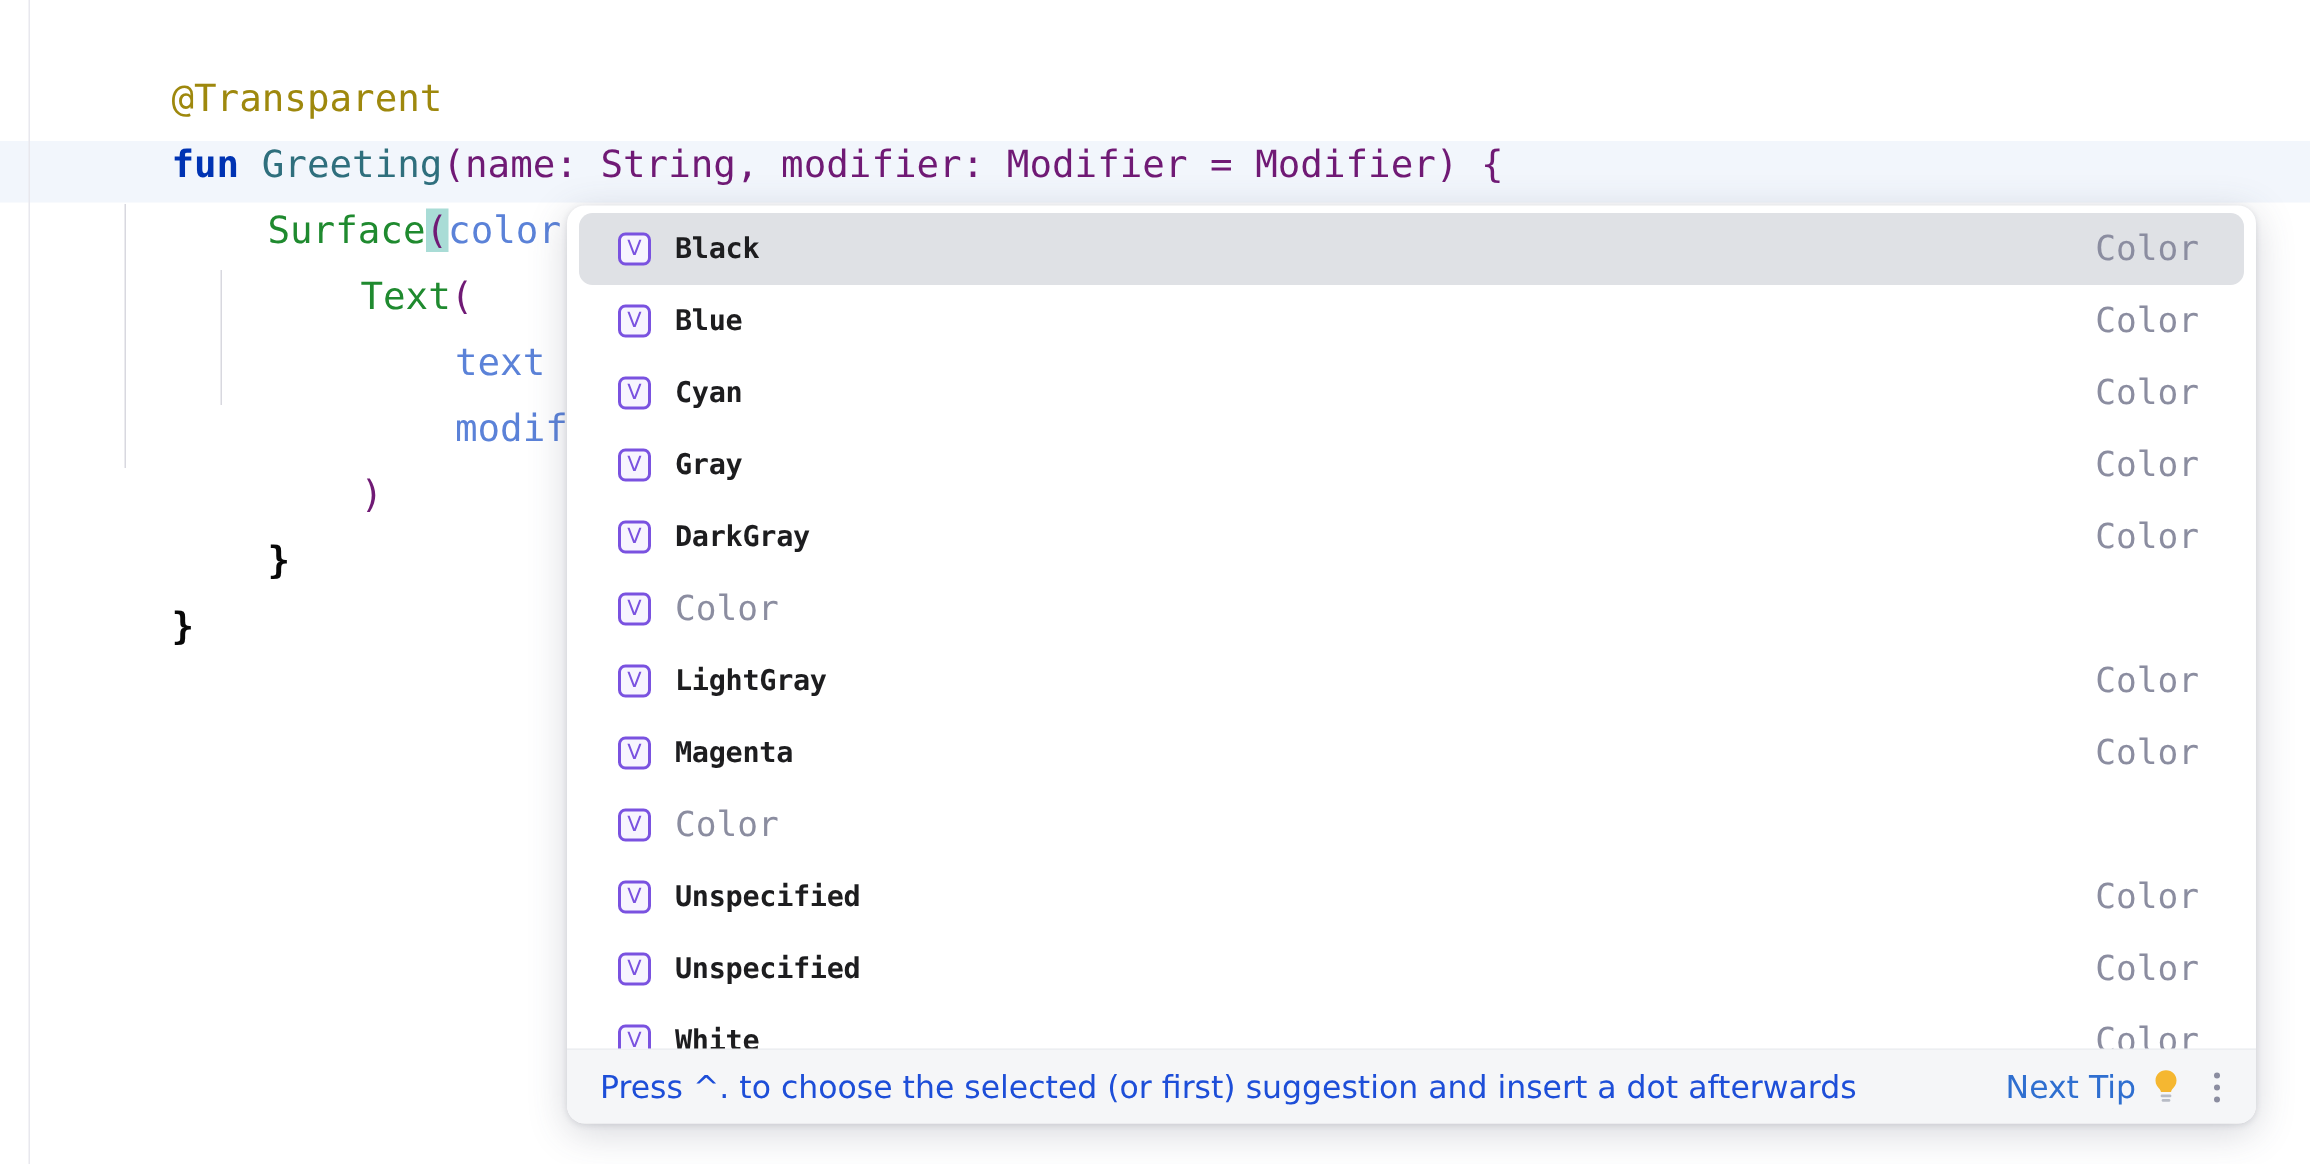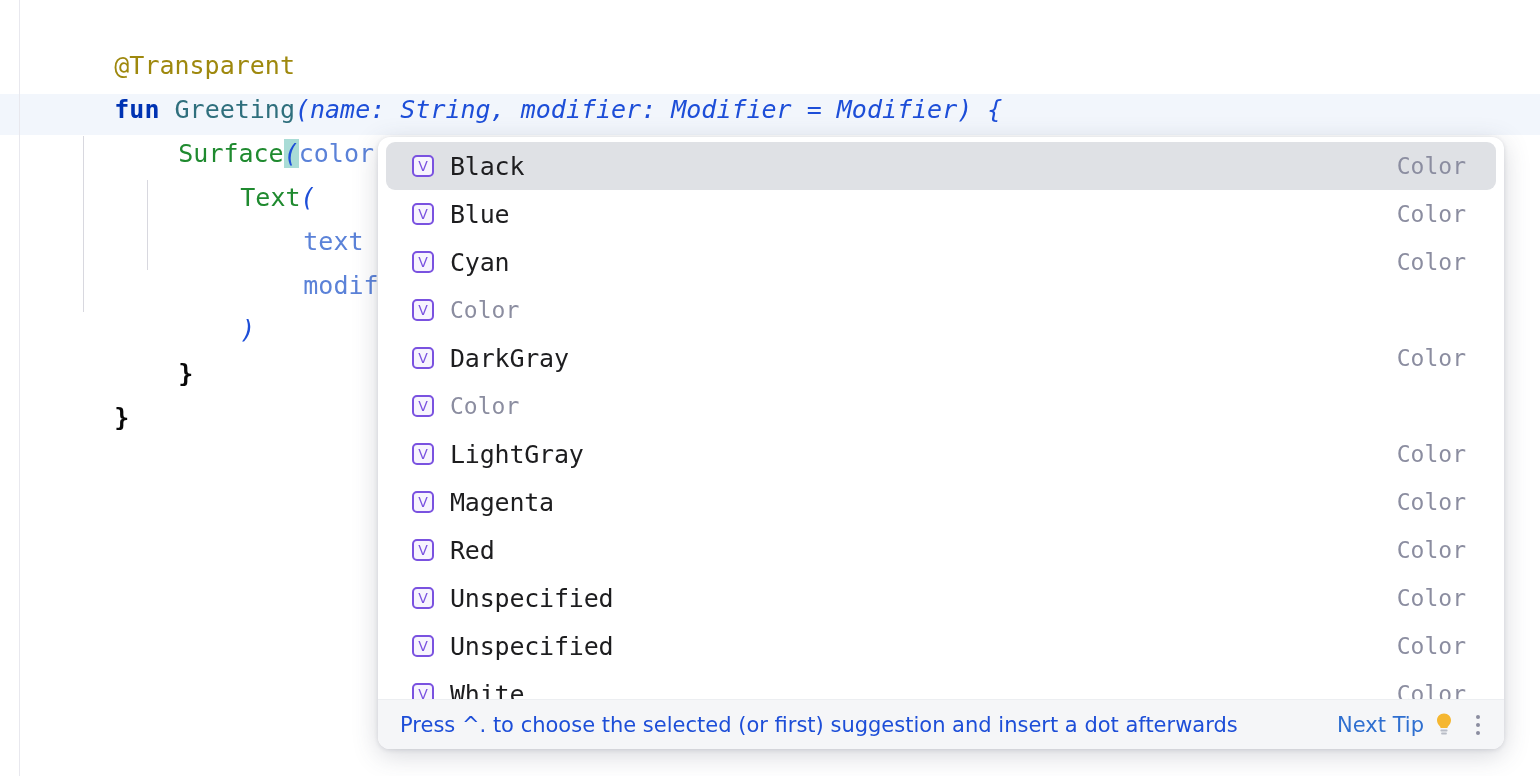--- a/index.html
+++ b/index.html
@@ -69,21 +69,21 @@
   .l3 { top: 132px; text-align: center; }
   .l4 { top: 176px; }
   .l5 { top: 220px; }
   .l6 { top: 264px; }
   .l7 { top: 308px; }
   .l8 { top: 352px; }
 
   .tok-annotation { color: #9e880d; }
   .tok-keyword    { color: #0033b3; font-weight: bold; }
   .tok-fnname     { color: #2f6f7d; }
-  .tok-plain      { color: #1d4ed8; font-style: italic; }
+  .tok-plain      { color: #701a75; }
   .tok-fncall     { color: #1f8a2f; }
   .tok-param      { color: #5b82d8; }
   .tok-string     { color: #1f8a2f; }
   .tok-brace      { color: #080808; font-weight: bold; }
   .bracket-hl     { background: #a9dcd6; }
   .err-squiggle {
     text-decoration: underline wavy #e03e3e;
     text-decoration-skip-ink: none;
     text-underline-offset: 4px;
   }
@@ -141,22 +141,22 @@
     font-size: 14px;
     line-height: 19px;
     text-align: center;
     font-weight: 500;
     box-sizing: border-box;
     margin-right: 16px;
   }
   .row-label {
     flex: 1 1 auto;
     font-family: "DejaVu Sans Mono", monospace;
-    font-size: 25px;
-    font-weight: normal;
+    font-size: 19px;
+    font-weight: bold;
     color: #1d1d1f;
     letter-spacing: -0.2px;
   }
   .row-type {
     flex: 0 0 auto;
     font-family: "DejaVu Sans Mono", monospace;
     font-size: 23px;
     color: #8b8da0;
     padding-right: 20px;
   }
@@ -289,20 +289,21 @@
         <span class="row-label">Blue</span>
         <span class="row-type">Color</span>
       </div>
       <div class="completion-row">
         <span class="row-icon">V</span>
         <span class="row-label">Cyan</span>
         <span class="row-type">Color</span>
       </div>
       <div class="completion-row">
         <span class="row-icon">V</span>
+        <span class="row-label">Gray</span>
         <span class="row-type">Color</span>
       </div>
       <div class="completion-row">
         <span class="row-icon">V</span>
         <span class="row-label">DarkGray</span>
         <span class="row-type">Color</span>
       </div>
       <div class="completion-row">
         <span class="row-icon">V</span>
         <span class="row-type">Color</span>
@@ -312,21 +313,20 @@
         <span class="row-label">LightGray</span>
         <span class="row-type">Color</span>
       </div>
       <div class="completion-row">
         <span class="row-icon">V</span>
         <span class="row-label">Magenta</span>
         <span class="row-type">Color</span>
       </div>
       <div class="completion-row">
         <span class="row-icon">V</span>
-        <span class="row-label">Red</span>
         <span class="row-type">Color</span>
       </div>
       <div class="completion-row">
         <span class="row-icon">V</span>
         <span class="row-label">Unspecified</span>
         <span class="row-type">Color</span>
       </div>
       <div class="completion-row">
         <span class="row-icon">V</span>
         <span class="row-label">Unspecified</span>

